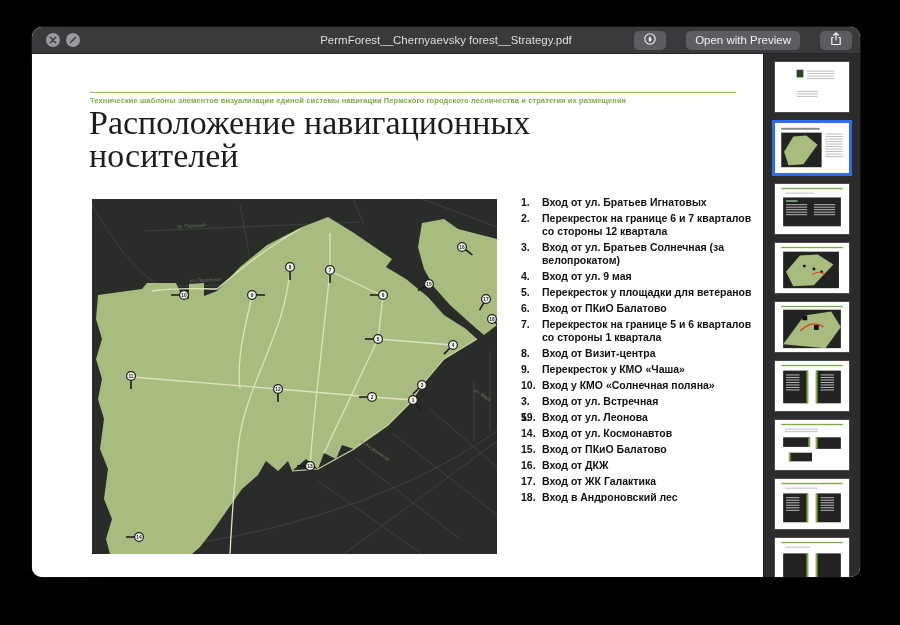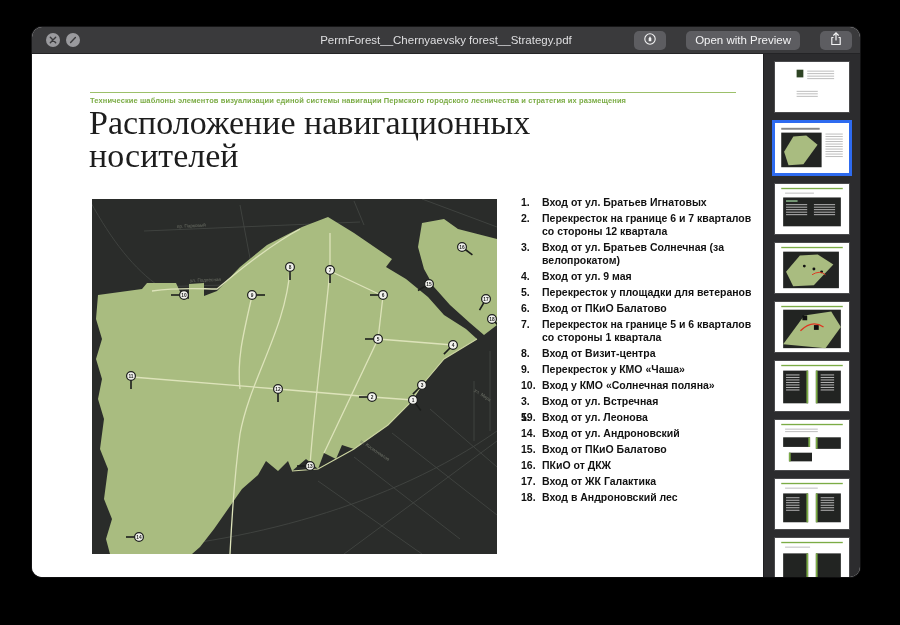--- a/index.html
+++ b/index.html
@@ -280,23 +280,23 @@
           <li><span class="num">4.</span><span>Вход от ул. 9 мая</span></li>
           <li><span class="num">5.</span><span>Перекресток у площадки для ветеранов</span></li>
           <li><span class="num">6.</span><span>Вход от ПКиО Балатово</span></li>
           <li><span class="num">7.</span><span>Перекресток на границе 5 и 6 кварталов со стороны 1 квартала</span></li>
           <li><span class="num">8.</span><span>Вход от Визит-центра</span></li>
           <li><span class="num">9.</span><span>Перекресток у КМО «Чаша»</span></li>
           <li><span class="num">10.</span><span>Вход у КМО «Солнечная поляна»</span></li>
           <li><span class="num">3.</span><span>Вход от ул. Встречная</span></li>
           <li><span class="num">19.</span></li>
           <li><span class="num">5.</span><span>Вход от ул. Леонова</span></li>
-          <li><span class="num">14.</span><span>Вход от ул. Андроновский</span></li>
+          <li><span class="num">14.</span><span>Вход от ул. Космонавтов</span></li>
           <li><span class="num">15.</span><span>Вход от ПКиО Балатово</span></li>
-          <li><span class="num">16.</span><span>ПКиО от ДКЖ</span></li>
+          <li><span class="num">16.</span><span>Вход от ДКЖ</span></li>
           <li><span class="num">17.</span><span>Вход от ЖК Галактика</span></li>
           <li><span class="num">18.</span><span>Вход в Андроновский лес</span></li>
         </ol>
     </div>
 
     <div class="sidebar" id="thumbs">
         <div class="thumb">
           <svg viewBox="0 0 76 52">
             <rect x="22" y="8" width="7" height="8" fill="#2e4424"></rect>
             <rect x="33" y="9" width="28" height="1" fill="#bbb"></rect>

